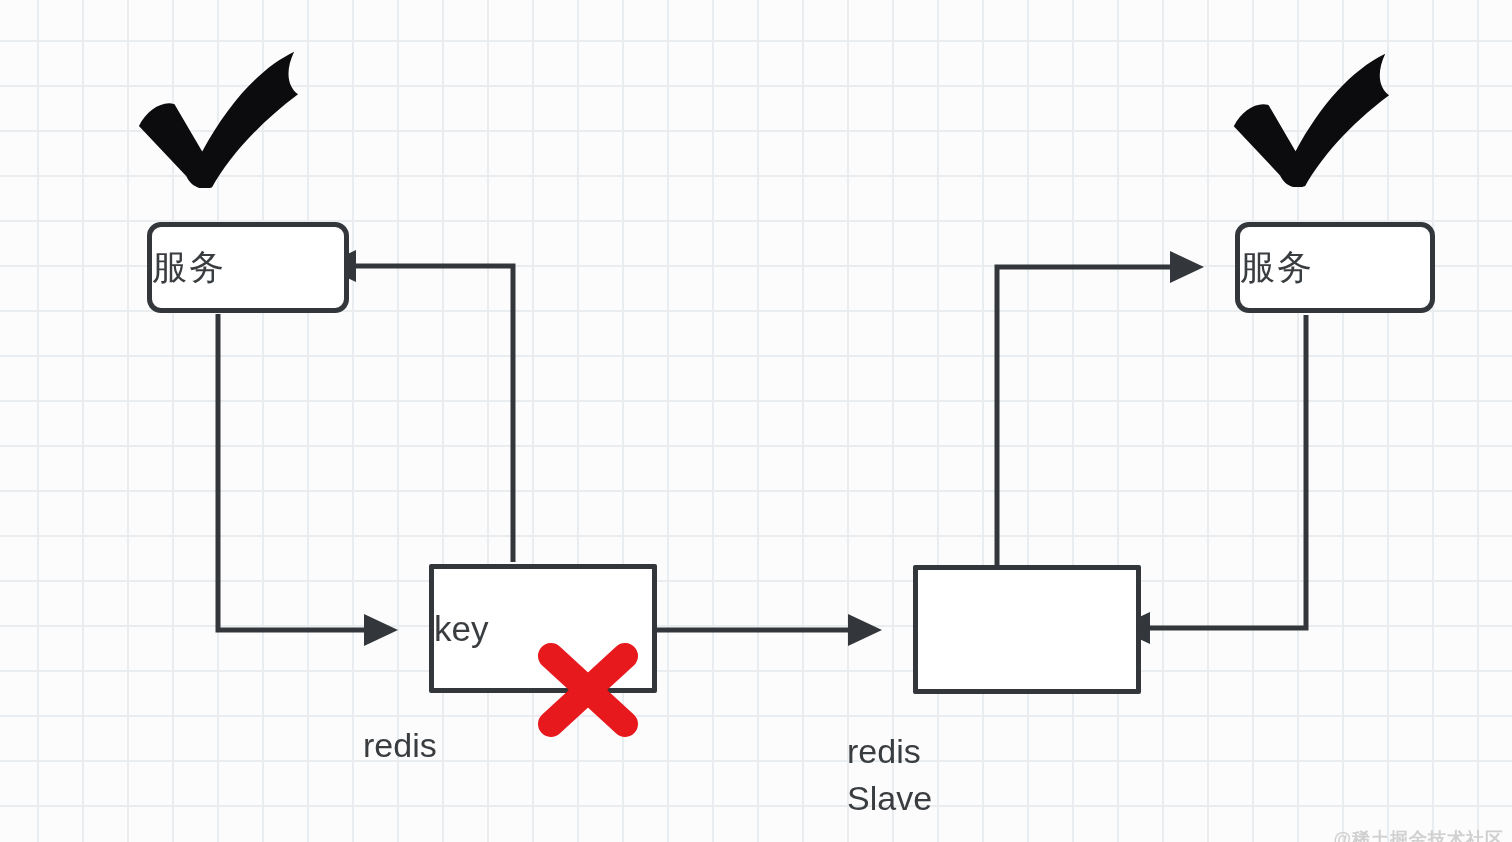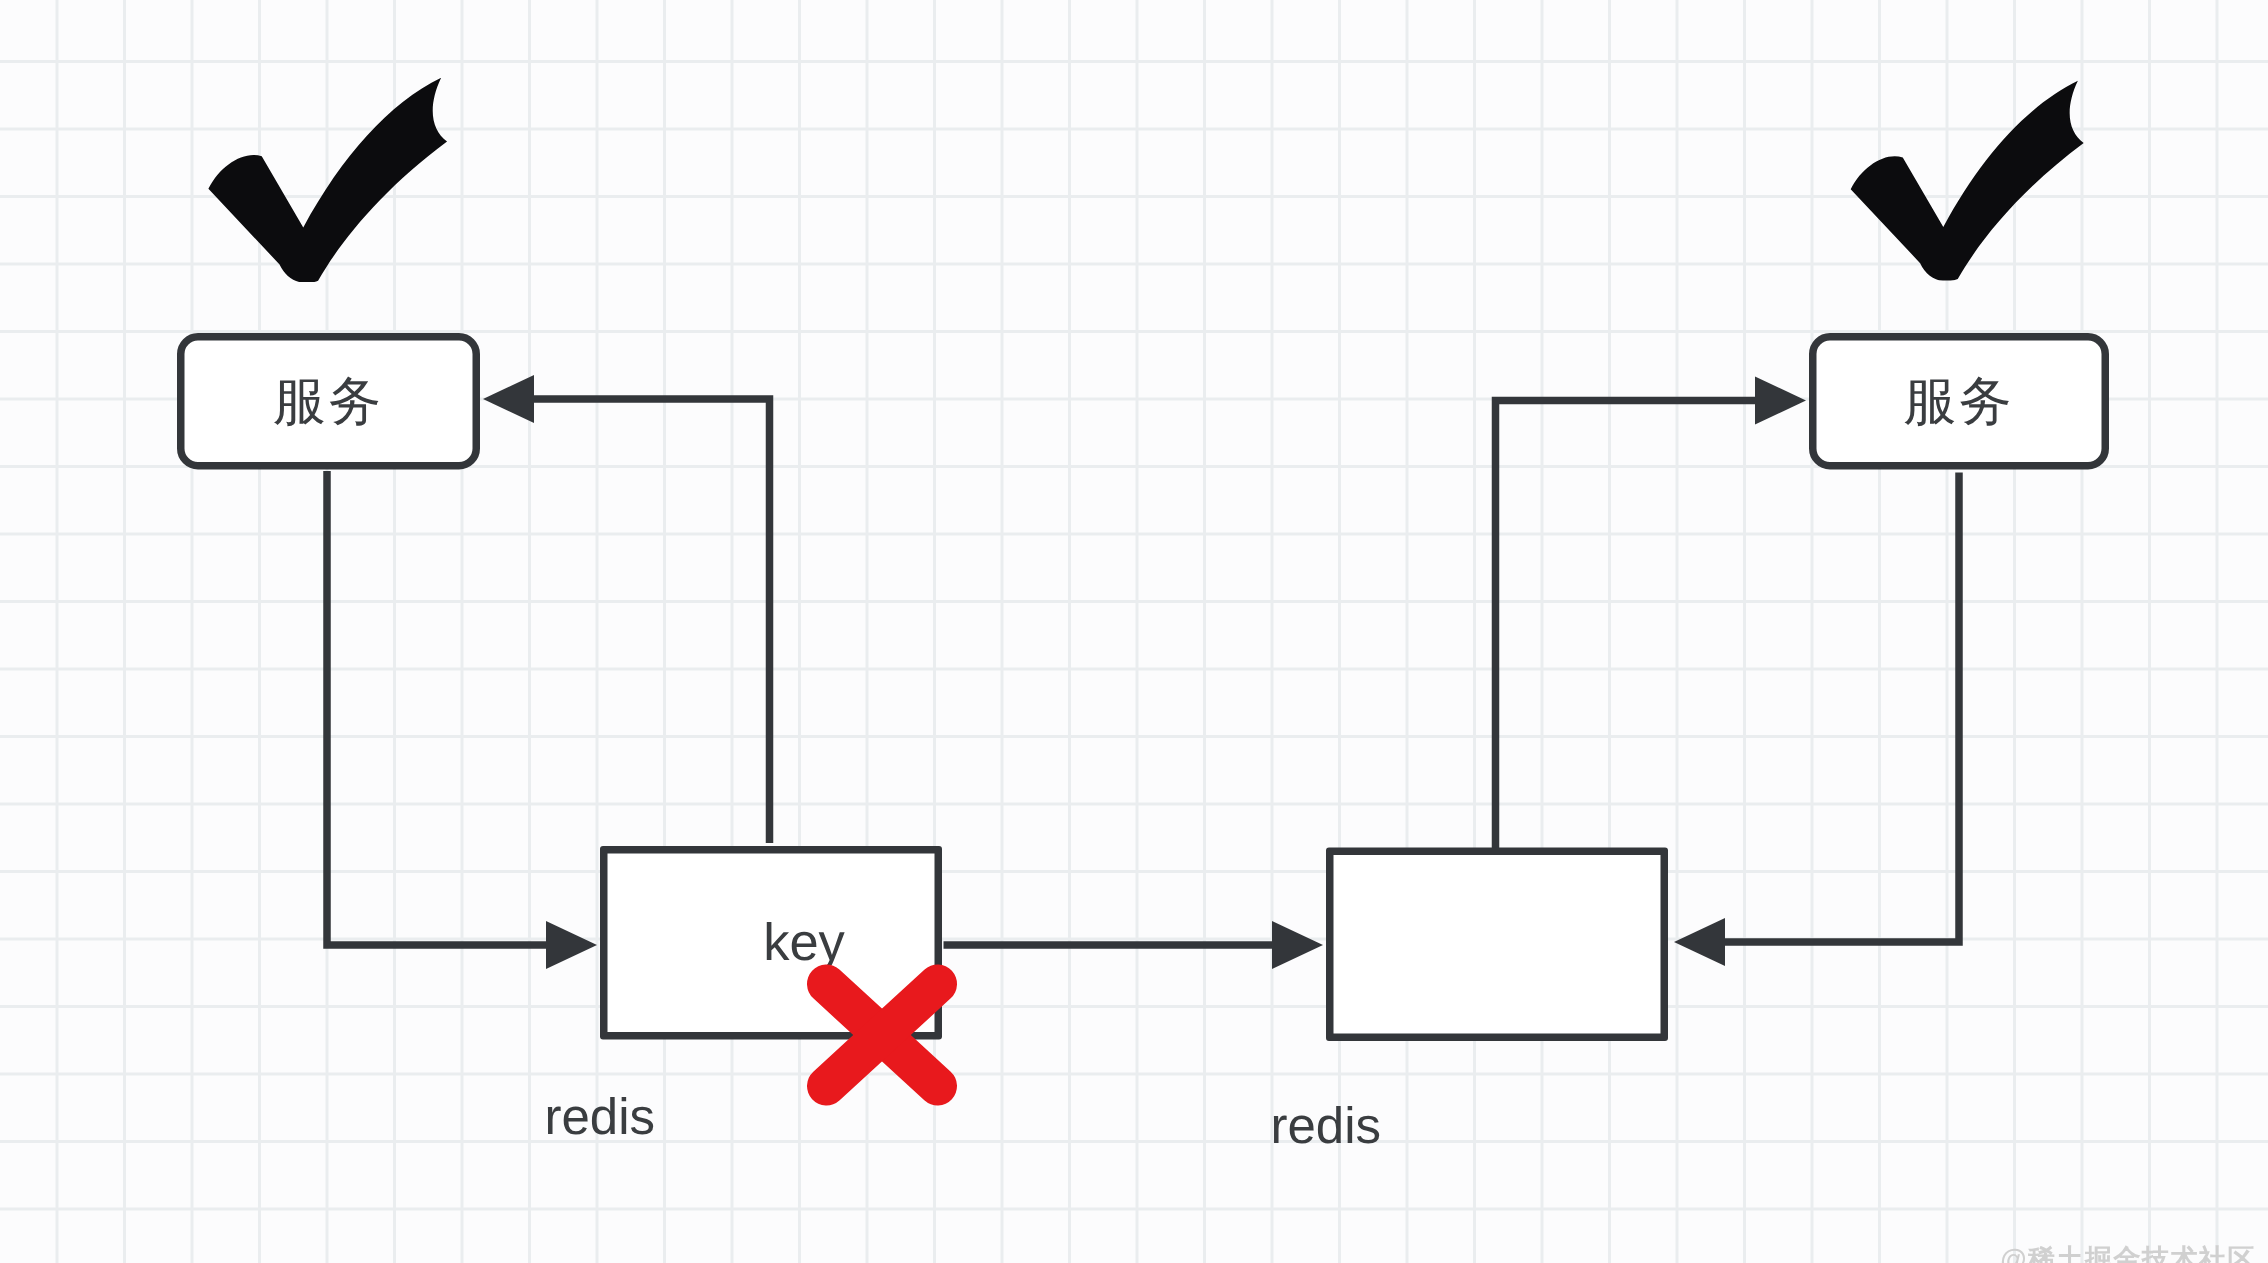--- a/index.html
+++ b/index.html
@@ -26,24 +26,25 @@
     top: 0;
     pointer-events: none;
   }
   .node {
     position: absolute;
     box-sizing: border-box;
     background: #ffffff;
     border: 5px solid #33363a;
     display: flex;
     align-items: center;
-    justify-content: center;
+    justify-content: flex-start;
     color: #3a3d40;
     font-size: 35px;
     letter-spacing: 2px;
+    margin-left: 29px;
   }
   .node.rounded { border-radius: 14px; }
   .node.square  { border-radius: 2px; }
   .caption {
     position: absolute;
     text-align: left;
     color: #3a3d40;
     font-size: 34px;
     line-height: 47px;
     white-space: nowrap;
@@ -82,34 +83,35 @@
   </svg>
 
   <div class="node rounded" style="left:118px; top:222px; width:202px; height:91px;">
     <span>服务</span>
   </div>
 
   <div class="node rounded" style="left:1206px; top:222px; width:200px; height:91px;">
     <span>服务</span>
   </div>
 
-  <div class="node square" style="left:400px; top:564px; width:228px; height:129px; letter-spacing:0;padding-left:44px;">
+  <div class="node square" style="left:400px; top:564px; width:228px; height:129px; letter-spacing:0;">
     <span>key</span>
   </div>
 
   <div class="node square" style="left:884px; top:565px; width:228px; height:129px;">
     <span></span>
   </div>
 
   <div class="caption" style="left:363px; top:722px; width:300px;">
     <div>redis</div>
   </div>
 
   <div class="caption" style="left:847px; top:728px; width:300px;">
     <div>redis</div>
+    <div>Slave</div>
   </div>
 
   <div class="icon-wrap" style="left:133px; top:48px;">
     <svg width="168" height="140" viewBox="0 0 170 140">
       <path fill="#0c0c0e" d="M 6,78 C 14,62 30,52 42,56 L 70,104 C 96,56 128,20 163,3 C 154,22 156,38 167,46 C 124,78 96,112 80,140 C 70,144 59,140 54,129 Z"></path>
     </svg>
   </div>
 
   <div class="icon-wrap" style="left:1228px; top:50px;">
     <svg width="164" height="137" viewBox="0 0 170 140">

